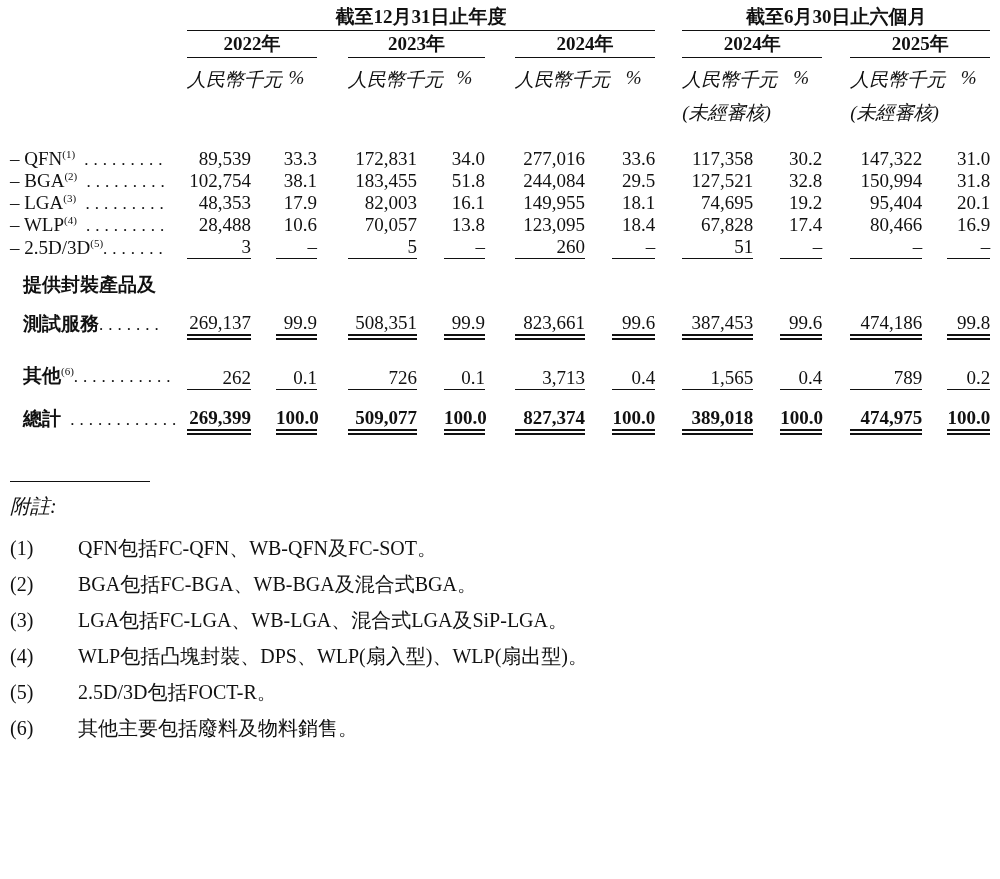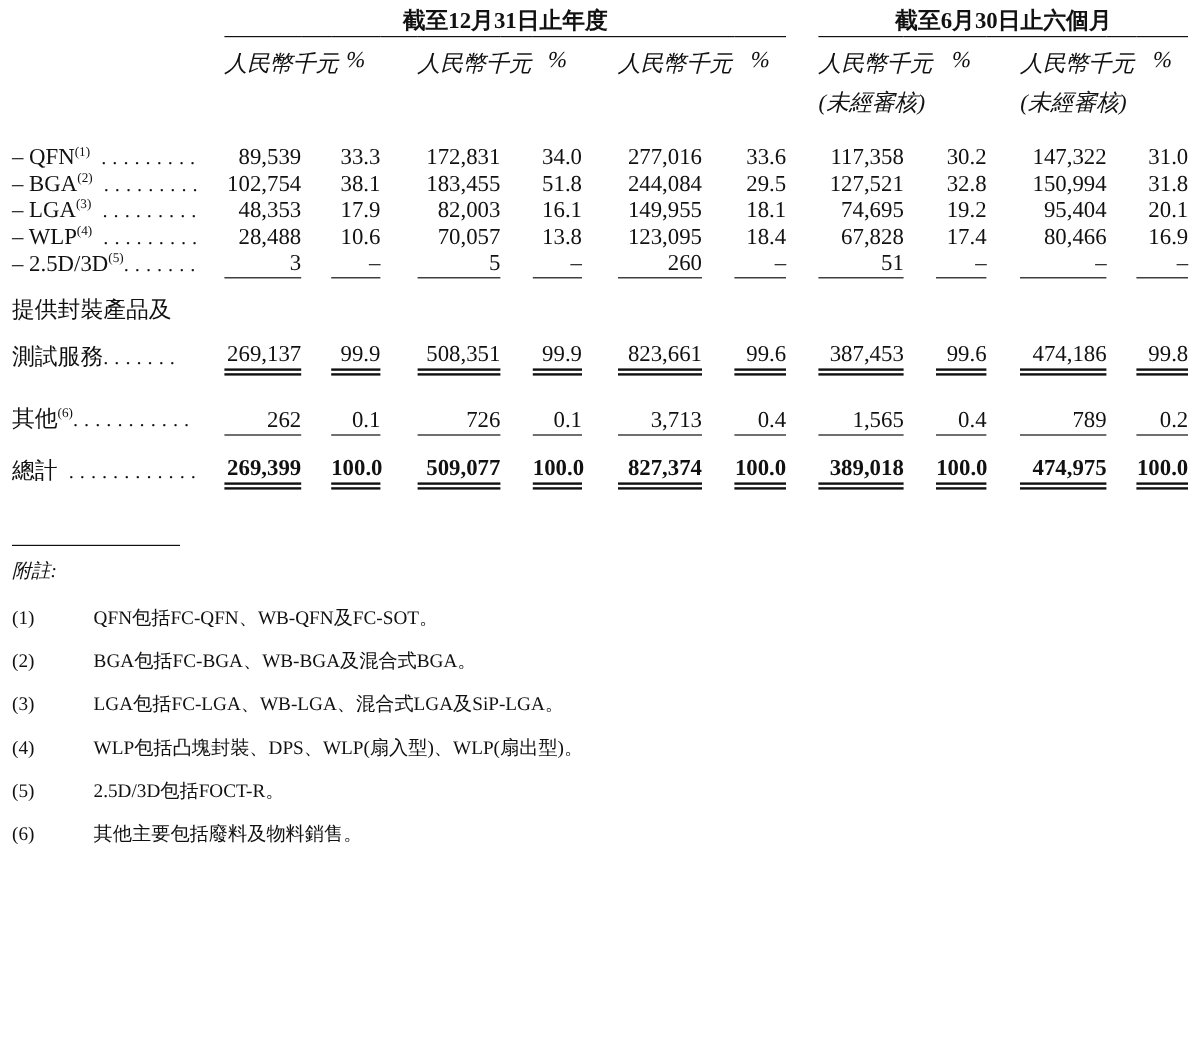--- a/index.html
+++ b/index.html
@@ -53,37 +53,37 @@
   
   tbody td { padding-top: 16px; }
   tbody tr:nth-child(1) td { padding-top: 22px; }
   tbody tr:nth-child(6) td { padding-top: 13px; }  
   tbody tr:nth-child(7) td { padding-top: 13px; }  
   tbody tr:nth-child(8) td { padding-top: 26px; }  
   tbody tr:nth-child(9) td { padding-top: 17px; }  
   td.val { text-align: right; }
   td.rule-s { border-bottom: 1.6px solid #111; padding-bottom: 9px; }
   td.rule-d { border-bottom: 6px double #111;  padding-bottom: 8px; }
-  .lbl-b { font-weight: 400; }
+  .lbl-b { font-weight: 700; margin-left: 13px; }
   .val-b { font-weight: 700; }
   .indent { padding-left: 40px; }
   sup.fn {
     font-size: 11px;
     vertical-align: super;
     line-height: 0;
     letter-spacing: 0;
   }
   span.dots {
     letter-spacing: 5px;
     font-size: 17px;
   }
   
   .notes {
     margin-top: 46px;
-    font-size: 16px;
+    font-size: 20px;
   }
   .notes-divider {
     width: 140px;
     border-top: 1.6px solid #111;
     height: 0;
     margin-bottom: 11px;
   }
   .notes-title {
     font-style: italic;
     margin-bottom: 17px;
@@ -124,20 +124,32 @@
         <col style="width: 25px;">
         <col style="width: 43px;">
       </colgroup>
     <thead id="thead">
         <tr>
           <td colspan="2"></td>
           <td class="hdr-period" colspan="11">截至12月31日止年度</td>
           <td colspan="1"></td>
           <td class="hdr-period" colspan="7">截至6月30日止六個月</td>
         </tr>
+        <tr>
+          <td colspan="2"></td>
+          <td class="hdr-year" colspan="3">2022年</td>
+          <td colspan="1"></td>
+          <td class="hdr-year" colspan="3">2023年</td>
+          <td colspan="1"></td>
+          <td class="hdr-year" colspan="3">2024年</td>
+          <td colspan="1"></td>
+          <td class="hdr-year" colspan="3">2024年</td>
+          <td colspan="1"></td>
+          <td class="hdr-year" colspan="3">2025年</td>
+        </tr>
         <tr class="unit-row">
           <td colspan="2"></td>
           <td class="hdr-unit" colspan="1">
             <div>人民幣千元</div>
           </td>
           <td colspan="1"></td>
           <td class="hdr-pct" colspan="1">%</td>
           <td colspan="1"></td>
           <td class="hdr-unit" colspan="1">
             <div>人民幣千元</div>

